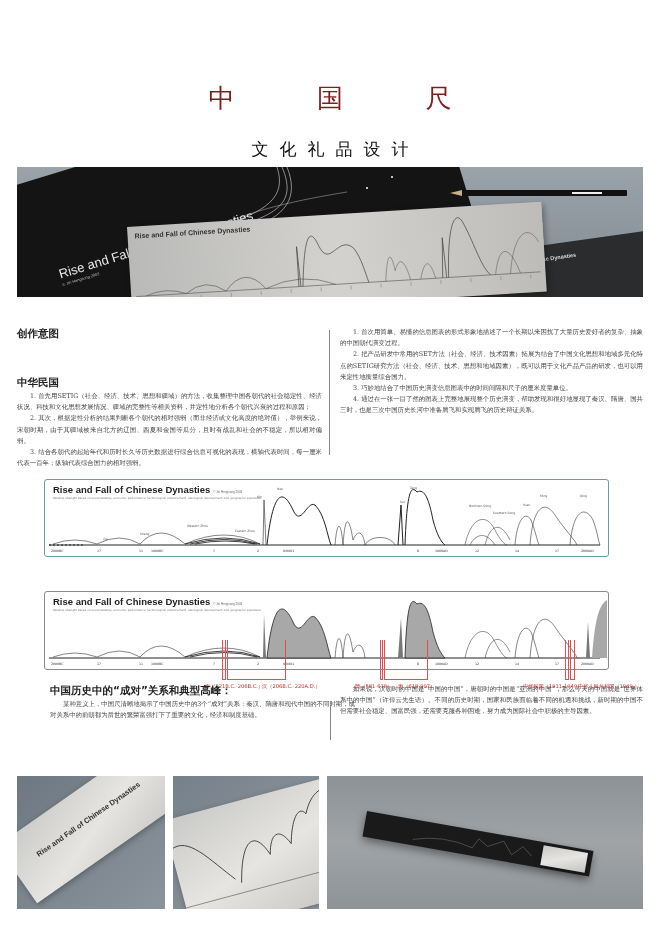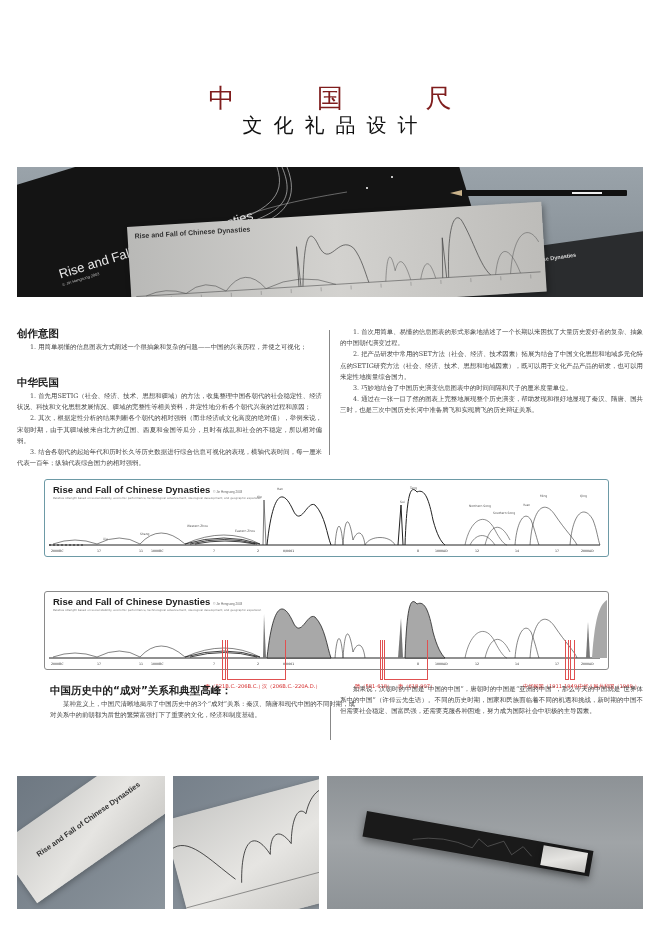--- a/index.html
+++ b/index.html
@@ -1,21 +1,21 @@
 <!DOCTYPE html>
 <html><head>
 <meta charset="utf-8">
 <style>
   * { box-sizing: border-box; margin: 0; padding: 0; }
   html, body { width: 660px; height: 933px; background: #ffffff; overflow: hidden; }
   body { position: relative; font-family: "DejaVu Sans", "Liberation Sans", sans-serif; color: #222; }
 
   .title-block { position: absolute; left: 0; top: 84px; width: 660px; text-align: center; }
   .title-main { font-family: Liberation Serif, serif; font-size: 26px; color: #7f1d1d; letter-spacing: 38px; text-indent: 38px; line-height: 30px; }
-  .title-sub { font-family: "DejaVu Sans", sans-serif; font-size: 20px; color: #111; letter-spacing: 11px; text-indent: 11px; margin-top: 0; line-height: 22px; }
+  .title-sub { font-family: "DejaVu Sans", sans-serif; font-size: 17px; color: #111; letter-spacing: 11px; text-indent: 11px; margin-top: 24px; line-height: 22px; }
 
   
   .hero { position: absolute; left: 17px; top: 167px; width: 626px; height: 130px; background: linear-gradient(180deg,#9aa3aa 0%, #8b949b 60%, #7f878e 100%); overflow: hidden; }
   .box-left { position: absolute; left: -40px; top: 30px; width: 470px; height: 210px; background: #141414; transform: rotate(-17deg); transform-origin: left top; }
   .box-left-title { position: absolute; left: 40px; top: 100px; color: #e8e8e8; font-size: 13px; transform: rotate(-17deg); transform-origin: left top; font-family: "Liberation Sans", sans-serif; white-space: nowrap; }
   .box-right { position: absolute; left: 230px; top: 120px; width: 460px; height: 120px; background: #2a2c2e; transform: rotate(-8deg); transform-origin: left top; }
   .pencil { position: absolute; left: 445px; top: 23px; width: 165px; height: 6px; background: #111; border-radius: 1px; }
   .pencil::before { content: ""; position: absolute; left: -12px; top: 0; border-right: 12px solid #c9b28a; border-top: 3px solid transparent; border-bottom: 3px solid transparent; }
   .pencil::after { content: ""; position: absolute; left: 110px; top: 2px; width: 30px; height: 2px; background: #eee; }
   .ruler-photo { position: absolute; left: 110px; top: 60px; width: 415px; height: 90px; background: linear-gradient(90deg,#b9b9b7,#d3d2cf 50%,#bdbcb9); transform: rotate(-3.5deg); transform-origin: left top; box-shadow: 2px 3px 6px rgba(0,0,0,0.35); }
@@ -98,21 +98,20 @@
           <line x1="340" y1="72" x2="340" y2="76"></line>
           <line x1="370" y1="72" x2="370" y2="76"></line>
           <line x1="400" y1="72" x2="400" y2="76"></line>
       </g>
     </svg>
   </div>
 </div>
 
 <div class="sec" style="left:17px;top:327px;width:305px;">
   <h3>创作意图</h3>
-  <p>1. 用简单易懂的信息图表方式阐述一个很抽象和复杂的问题——中国的兴衰历程，并使之可视化；</p>
 </div>
 <div class="sec" style="left:17px;top:376px;width:305px;">
   <h3>中华民国</h3>
   <p>1. 首先用SETIG（社会、经济、技术、思想和疆域）的方法，收集整理中国各朝代的社会稳定性、经济状况、科技和文化思想发展情况、疆域的完整性等相关资料，并定性地分析各个朝代兴衰的过程和原因；</p>
   <p>2. 其次，根据定性分析的结果判断各个朝代的相对强弱（而非经济或文化高度的绝对值），举例来说，宋朝时期，由于其疆域被来自北方的辽国、西夏和金国等瓜分，且时有战乱和社会的不稳定，所以相对偏弱。</p>
   <p>3. 结合各朝代的起始年代和历时长久等历史数据进行综合信息可视化的表现，横轴代表时间，每一厘米代表一百年；纵轴代表综合国力的相对强弱。</p>
 </div>
 
 <div class="vline" style="left:329px;top:330px;height:125px;"></div>
 

